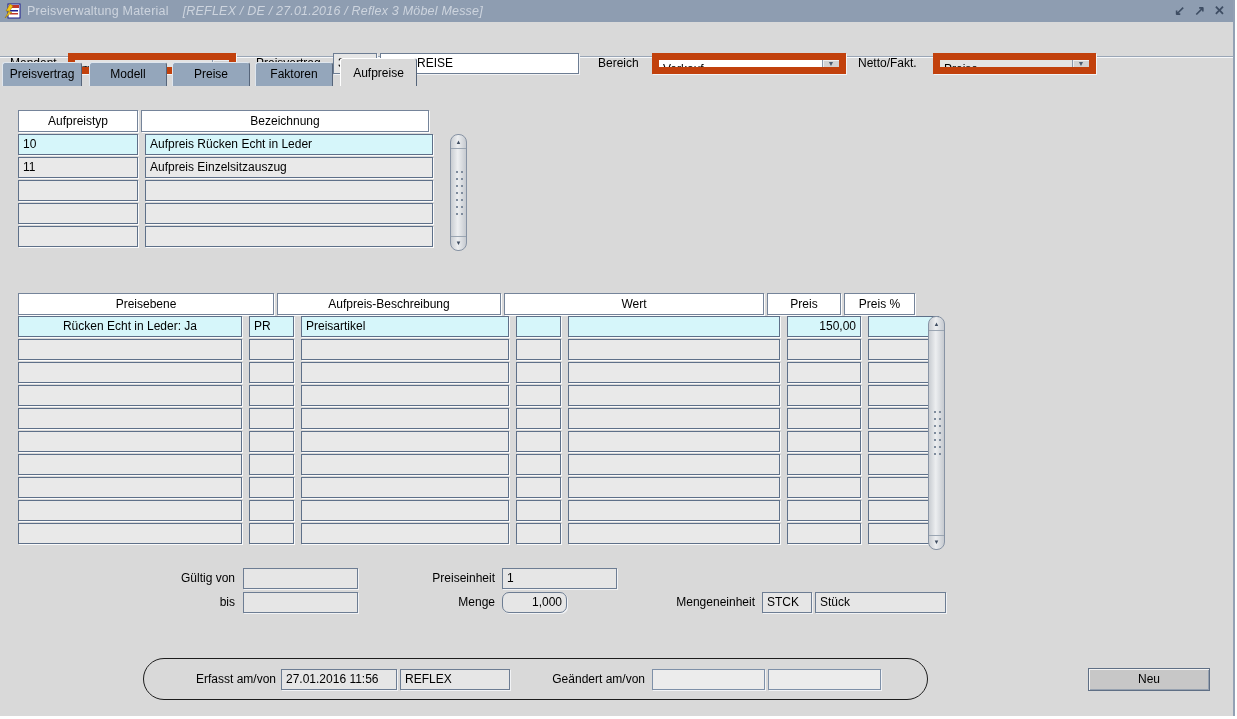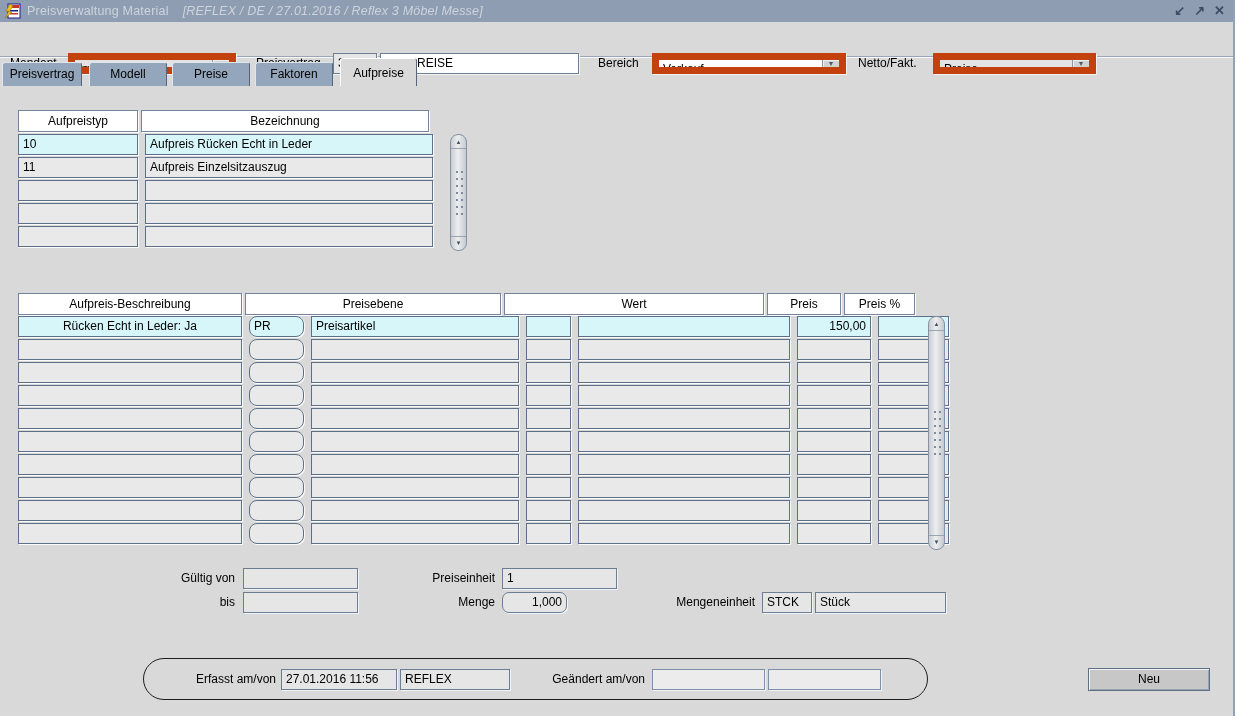--- a/index.html
+++ b/index.html
@@ -48,21 +48,21 @@
   #t1-head { left:18px; top:110px; }
   #t2-head { left:18px; top:293px; }
   .rows { position:absolute; }
   #t1-rows { left:18px; top:134px; }
   #t2-rows { left:18px; top:316px; }
   .trow { display:flex; gap:7px; height:21px; margin-bottom:2px; }
   .cell { background:#e9e9e9; border:1px solid #5e7089; box-shadow:1px 1px 0 #fbfbfb; line-height:19px; padding:0 4px; overflow:hidden; white-space:nowrap; }
   .trow.hl .cell { background:#d6f6fa; }
   .t1c1 { width:120px; } .t1c2 { width:288px; }
   .h1 { width:224px; } .h2 { width:256px; } .h3 { width:260px; } .h4 { width:74px; } .h5 { width:71px; }
-  .c1 { width:224px; text-align:center; } .c2 { width:55px;border-radius:8px; } .c3 { width:208px; } .c4 { width:45px; } .c5 { width:212px; } .c6 { width:74px; text-align:right; } .c7 { width:71px; }
+  .c1 { width:224px; text-align:center; } .c2 { width:45px; } .c3 { width:208px; } .c4 { width:45px; } .c5 { width:212px; } .c6 { width:74px; text-align:right; } .c7 { width:71px; }
 
   
   .vscroll { position:absolute; width:17px; background:linear-gradient(to right,#c9cdd2,#eceef0 45%,#c6cad0); border:1px solid #8793a4; border-radius:8px; }
   #sb1 { left:450px; top:134px; height:117px; }
   #sb2 { left:928px; top:316px; height:234px; }
   .sb-arrow { position:absolute; left:0; right:0; height:13px; display:flex; align-items:center; justify-content:center; font-size:6px; color:#3f4d61; }
   .sb-arrow.up { top:1px; border-bottom:1px solid #9aa5b2; }
   .sb-arrow.down { bottom:1px; border-top:1px solid #9aa5b2; }
   .sb-dots { position:absolute; left:4px; right:3px; top:50%; transform:translateY(-50%); height:46px; background-image:radial-gradient(circle at 2px 2px,#7f8c9d 1px,transparent 1.4px); background-size:5px 7px; }
 
@@ -169,22 +169,22 @@
         <div class="cell t1c2"></div>
       </div>
     </div>
   <div class="vscroll" id="sb1">
     <div class="sb-arrow up">▲</div>
     <div class="sb-dots"></div>
     <div class="sb-arrow down">▼</div>
   </div>
 
   <div class="thead" id="t2-head">
+    <div class="thcell h2">Preisebene</div>
     <div class="thcell h1">Aufpreis-Beschreibung</div>
-    <div class="thcell h2">Preisebene</div>
     <div class="thcell h3">Wert</div>
     <div class="thcell h4">Preis</div>
     <div class="thcell h5">Preis %</div>
   </div>
   <div class="rows" id="t2-rows">
       <div class="trow hl">
         <div class="cell c1">Rücken Echt in Leder: Ja</div>
         <div class="cell c2">PR</div>
         <div class="cell c3">Preisartikel</div>
         <div class="cell c4"></div>

